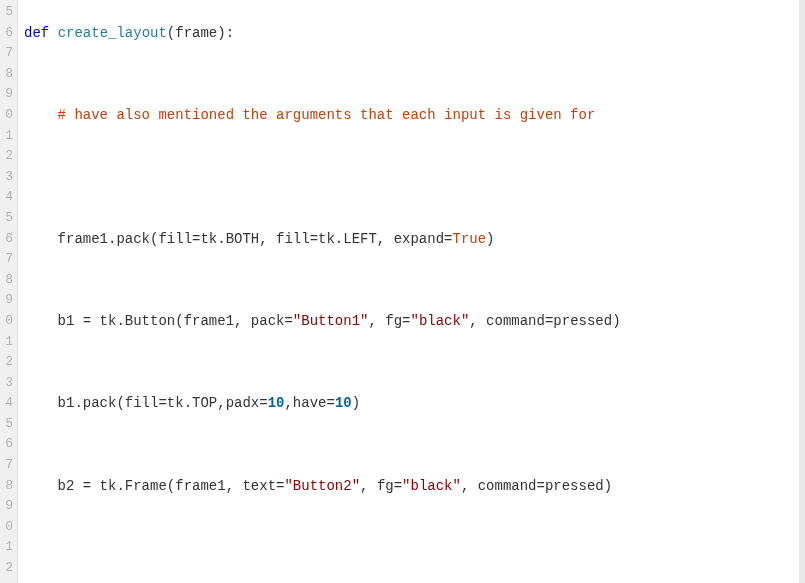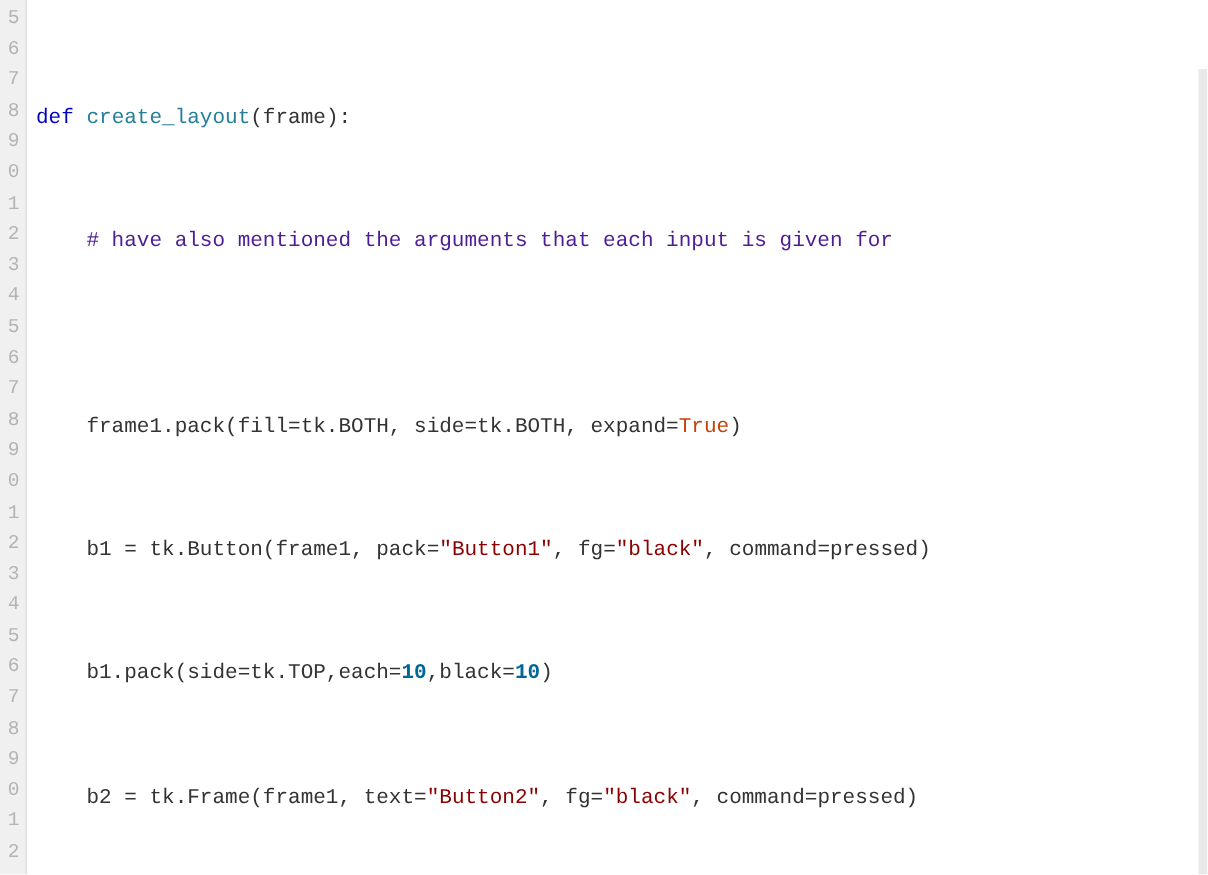--- a/index.html
+++ b/index.html
@@ -27,28 +27,27 @@
   .gutter div { height:20.6px; }
   .code {
     flex:1;
     padding:2px 0 10px 6px;
     white-space:pre;
     line-height:20.6px;
     font-size:14px;
     overflow:auto;
     position:relative;
     border-right:6px solid #e9e9e9;
-    margin-top:46px;
   }
   .code-line { height:20.6px; display:block; }
   .kw   { color:#0000c0; }
   .fn   { color:#267f99; }
   .num  { color:#006699;font-weight:bold; }
   .str  { color:#8b0000; }
-  .com  { color:#4c1d95; }
+  .com  { color:#c2410c; }
   .bool { color:#c2410c; }
 </style>
 </head>
 <body>
 
 <div class="gutter" id="gutter">
     <div>5</div>
     <div>6</div>
     <div>7</div>
     <div>8</div>
@@ -78,25 +77,25 @@
     <div>2</div>
     <div>3</div>
   </div>
 
 <div class="code">
 <span class="code-line"><span class="kw">def</span> <span class="fn">create_layout</span><span>(frame):</span></span>
 <span class="code-line"></span>
 <span class="code-line"><span>    </span><span class="com"># have also mentioned the arguments that each input is given for</span></span>
 <span class="code-line"></span>
 <span class="code-line"></span>
-<span class="code-line"><span>    </span><span>frame1.pack(fill=tk.BOTH, side=tk.BOTH, expand=</span><span class="bool">True</span><span>)</span></span>
+<span class="code-line"><span>    </span><span>frame1.pack(fill=tk.BOTH, fill=tk.LEFT, expand=</span><span class="bool">True</span><span>)</span></span>
 <span class="code-line"></span>
 <span class="code-line"><span>    </span><span>b1 = tk.Button(frame1, pack=</span><span class="str">"Button1"</span><span>, fg=</span><span class="str">"black"</span><span>, command=pressed)</span></span>
 <span class="code-line"></span>
-<span class="code-line"><span>    </span><span>b1.pack(side=tk.TOP,each=</span><span class="num">10</span><span>,black=</span><span class="num">10</span><span>)</span></span>
+<span class="code-line"><span>    </span><span>b1.pack(fill=tk.TOP,padx=</span><span class="num">10</span><span>,have=</span><span class="num">10</span><span>)</span></span>
 <span class="code-line"></span>
 <span class="code-line"><span>    </span><span>b2 = tk.Frame(frame1, text=</span><span class="str">"Button2"</span><span>, fg=</span><span class="str">"black"</span><span>, command=pressed)</span></span>
 <span class="code-line"></span>
 
 
 
 
 
 
 

